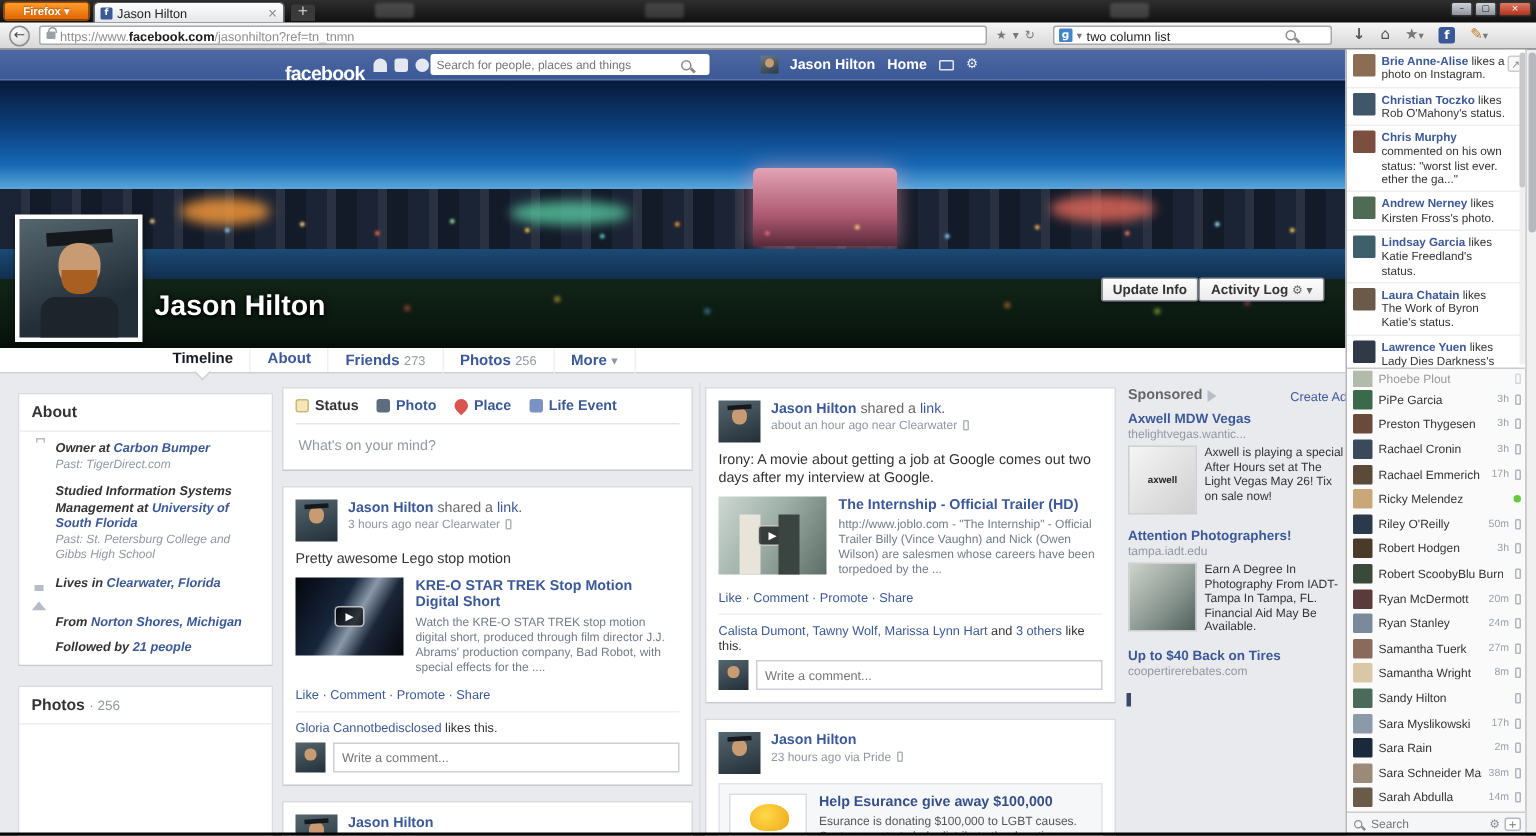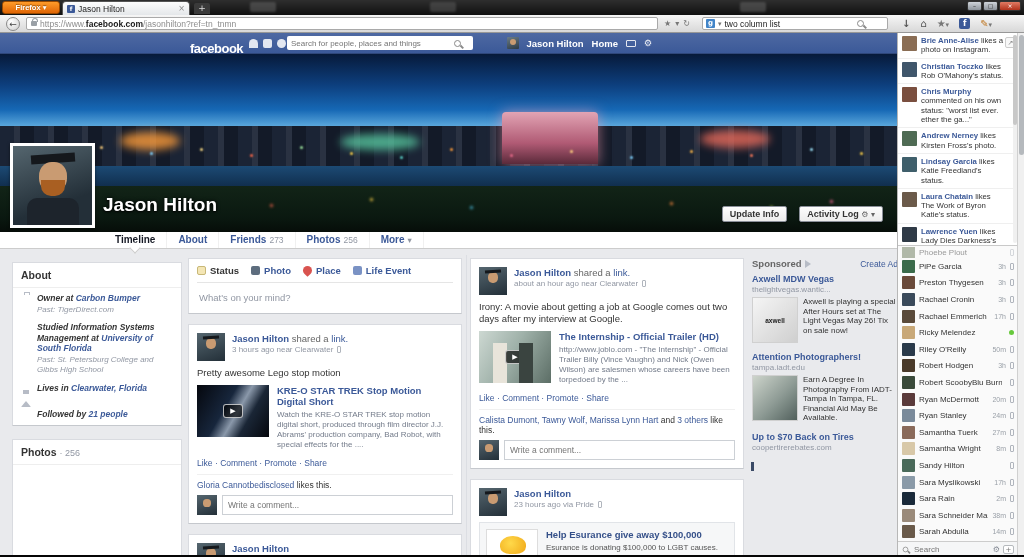--- a/index.html
+++ b/index.html
@@ -104,21 +104,21 @@
   .ppic{position:absolute;left:10px;top:89px;width:85px;height:85px;background:#fff;
     box-shadow:0 1px 3px rgba(0,0,0,.5);padding:3px;}
   .ppic-img{width:100%;height:100%;position:relative;overflow:hidden;
     background:linear-gradient(160deg,#55666f,#232f38 70%);}
   .head{position:absolute;left:26px;top:16px;width:28px;height:30px;border-radius:45%;background:#c99b72;}
   .beard{position:absolute;left:28px;top:34px;width:24px;height:16px;border-radius:0 0 10px 10px;background:#a95f22;}
   .capboard{position:absolute;left:18px;top:8px;width:44px;height:9px;background:#15181c;transform:rotate(-4deg);}
   .gown{position:absolute;left:14px;top:52px;width:52px;height:28px;border-radius:10px 10px 0 0;background:#1d242c;}
   .cover-name{position:absolute;left:103px;top:140px;color:#fff;font-size:19px;font-weight:bold;
     text-shadow:0 0 4px rgba(0,0,0,.9),0 1px 2px rgba(0,0,0,.8);}
-  .cover-btns{position:absolute;right:14px;top:152px;display:flex;gap:12px;}
+  .cover-btns{position:absolute;right:14px;top:131px;display:flex;gap:0;}
   .cbtn{height:16px;padding:0 7px;border:1px solid #8a8f99;border-radius:2px;
     background:linear-gradient(180deg,#fdfdfd,#ececec);font-size:9px;font-weight:bold;color:#333;
     line-height:14px;box-shadow:0 1px 2px rgba(0,0,0,.4);}
   .cbtn .gearpart{color:#666;font-size:8px;}
 
   
   .ptabs{position:absolute;left:0;top:199px;width:897px;height:17px;background:#fff;
     border-bottom:1px solid #ccc;display:flex;align-items:center;padding-left:104px;}
   .ptab{position:relative;padding:0 11px;font-size:10px;font-weight:bold;color:#3b5998;line-height:16px;
     border-right:1px solid #f0f0f0;}
@@ -377,20 +377,26 @@
                   <div class="ab-sub">Past: St. Petersburg College and Gibbs High School</div>
                 </span>
               </div>
               <div class="ab-item">
                 <span class="ab-icoc"><span class="ab-ic ico-home ico2-home"></span></span>
                 <span class="ab-txt"><span>Lives in </span><span class="lnk">Clearwater, Florida</span>
                   
                 </span>
               </div>
               <div class="ab-item">
+                <span class="ab-icoc"><span class="ab-ic ico-pin ico2-pin"></span></span>
+                <span class="ab-txt"><span>From </span><span class="lnk">Norton Shores, Michigan</span>
+                  
+                </span>
+              </div>
+              <div class="ab-item">
                 <span class="ab-icoc"><span class="ab-ic ico-followers ico2-followers"></span></span>
                 <span class="ab-txt"><span>Followed by </span><span class="lnk">21 people</span>
                   
                 </span>
               </div>
             </div>
         </div>
         <div class="boxcard" style="margin-top:13px;">
           <div class="bhead"><span>Photos</span> <span class="cnt">· 256</span></div>
           <div class="photogrid">
@@ -548,21 +554,21 @@
             </div>
             <div class="ad">
               <div class="adtitle">Attention Photographers!</div>
               <div class="addomain">tampa.iadt.edu</div>
               <div class="adrow">
                 <div class="adimg" style="background: linear-gradient(135deg, rgb(205, 212, 203) 0%, rgb(141, 154, 148) 55%, rgb(81, 96, 92) 100%);"></div>
                 <div class="adtext">Earn A Degree In Photography From IADT-Tampa In Tampa, FL. Financial Aid May Be Available.</div>
               </div>
             </div>
             <div class="ad">
-              <div class="adtitle">Up to $70 Back on Tires</div>
+              <div class="adtitle">Up to $40 Back on Tires</div>
               <div class="addomain">coopertirerebates.com</div>
             </div>
           </div>
         <div class="years">
 
         <div class="yr now"></div>
             <div class="yr"></div>
             <div class="yr"></div>
             <div class="yr"></div>
             <div class="yr"></div>

